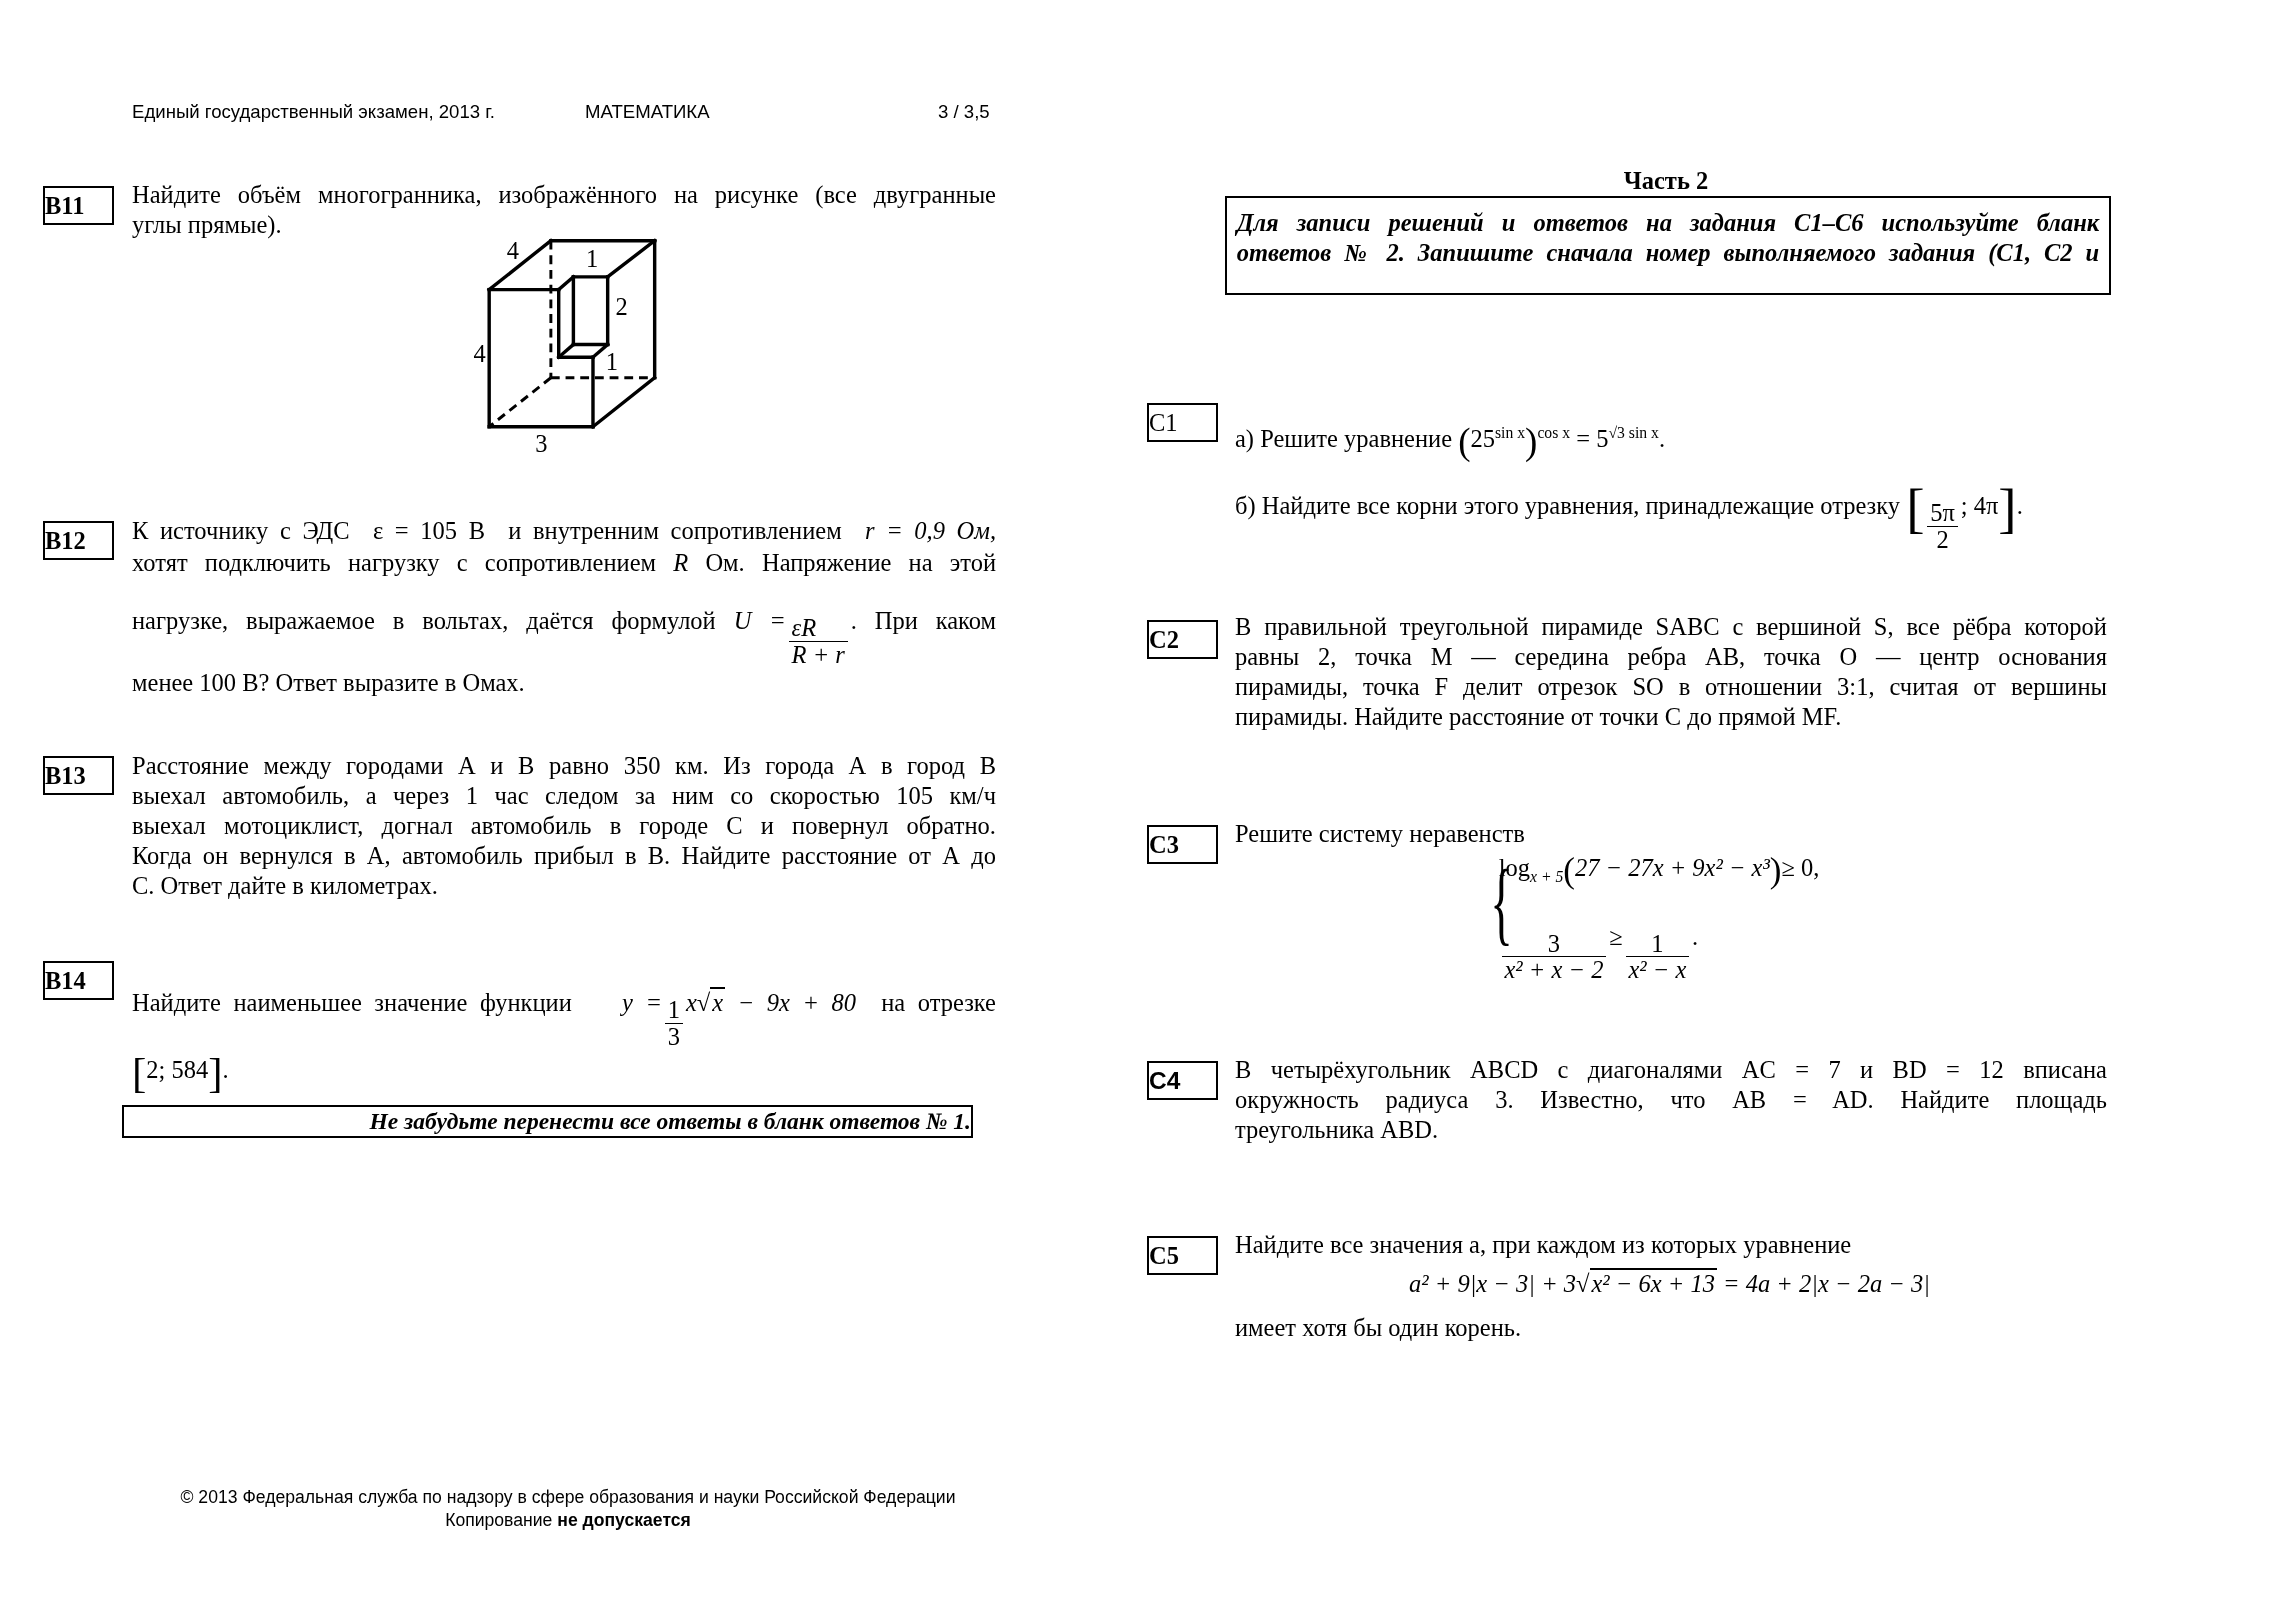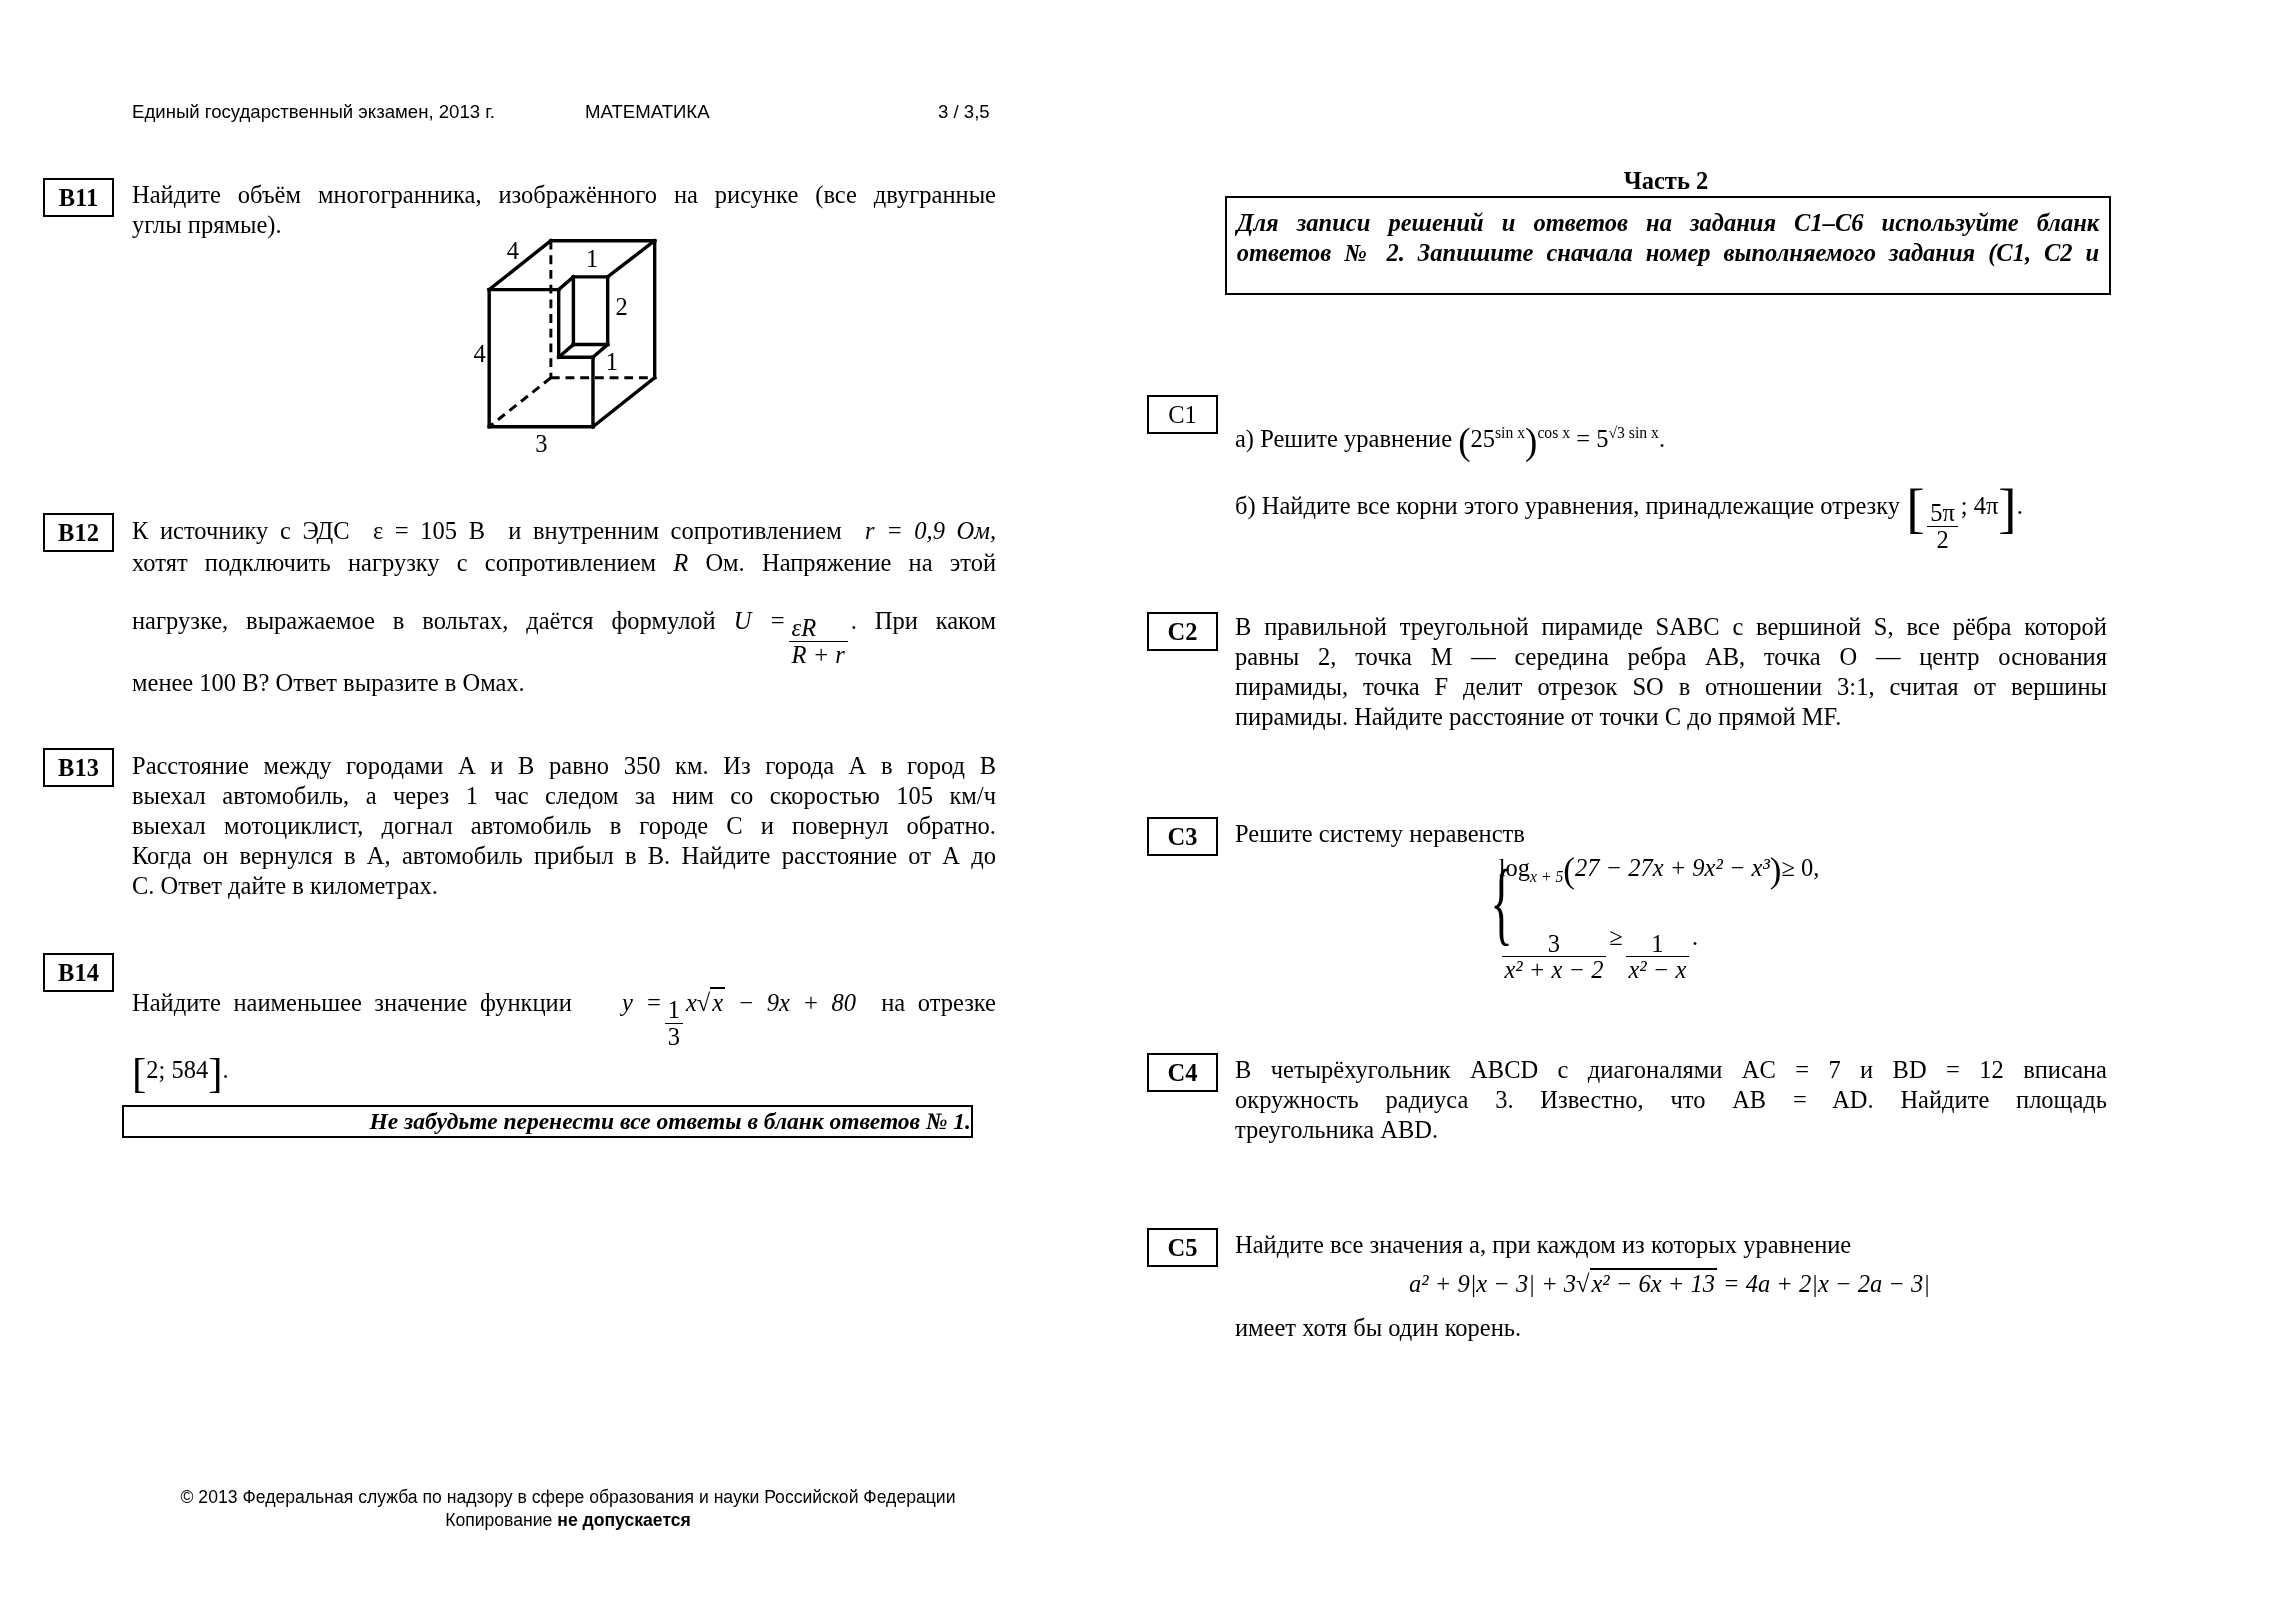--- a/index.html
+++ b/index.html
@@ -1,21 +1,21 @@
 <!DOCTYPE html>
 <html><head>
 <meta charset="utf-8">
 <style>
   html, body { margin: 0; padding: 0; background: #ffffff; }
   body { width: 2293px; height: 1621px; position: relative; overflow: hidden; color: #000;
          font-family: "Liberation Serif", serif; }
   .abs { position: absolute; }
   .hdr { font-family: "Liberation Sans", sans-serif; font-size: 18.6px; top: 101px; }
   .label { position: absolute; border: 2.5px solid #000; font-weight: bold; font-size: 24.5px;
-           text-align: center; line-height: 35px; height: 35px; box-sizing: content-box; }
+           text-align: left; line-height: 35px; height: 35px; box-sizing: content-box; margin-top: 8px; }
   .txt { position: absolute; font-size: 24.5px; line-height: 30px; text-align: justify; }
   .txt .ln { display: block; white-space: nowrap; }
   .just { text-align-last: justify; }
   i.v { font-style: italic; }
   .frac { display: inline-block; vertical-align: middle; text-align: center; margin: 0 2.9px; }
   .frac .num { display: block; border-bottom: 1.5px solid #000; padding: 0 2.9px; line-height: 25.5px; margin-top: 36px; }
   .frac .den { display: block; line-height: 25.5px; padding: 0 2.9px; }
   sup { font-size: 15.7px; }
   sub { font-size: 15.7px; }
   .sqrt { border-top: 2px solid #000; padding: 0 2px; }
@@ -139,21 +139,21 @@
 <div class="abs" style="left:1485px; top:853px; font-size:24.5px; line-height:29px;">
   <span class="abs" style="left:-5.9px; top:2px; font-size:94px; line-height:94px; font-weight:100; transform:scaleX(0.5);">{</span>
   <div style="padding-left:13.7px; white-space:nowrap;">
     <span>log</span><sub><i>x + 5</i></sub><span class="brk" style="font-size:35px;">(</span><i>27 − 27x + 9x² − x³</i><span class="brk" style="font-size:35px;">)</span><span>≥ 0,</span>
   </div>
   <div style="padding-left:13.7px; white-space:nowrap; margin-top:3.9px;">
     <span class="frac"><span class="num">3</span><i class="den">x² + x − 2</i></span><span>≥</span><span class="frac"><span class="num">1</span><i class="den">x² − x</i></span><span>.</span>
   </div>
 </div>
 
-<div class="label" style="left:1147px; top:1053px; width:67px; font-family:Liberation Serif, serif;">C4</div>
+<div class="label" style="left:1147px; top:1053px; width:67px; font-family:Liberation Sans, sans-serif;">C4</div>
 <div class="txt" style="left:1235px; top:1055px; width:872px;">
   <span class="ln just">В четырёхугольник ABCD с диагоналями AC = 7 и BD = 12 вписана</span>
   <span class="ln just">окружность радиуса 3. Известно, что AB = AD. Найдите площадь</span>
   <span class="ln">треугольника ABD.</span>
 </div>
 
 <div class="label" style="left:1147px; top:1228px; width:67px; font-family:'Liberation Serif', serif;">C5</div>
 <div class="txt" style="left:1235px; top:1230px; width:872px;">Найдите все значения a, при каждом из которых уравнение</div>
 <div class="abs" style="left:1409px; top:1266px; font-size:24.5px; line-height:35px; white-space:nowrap; font-style:italic;">
   <span>a² + 9|x − 3| + 3</span>√<span class="sqrt">x² − 6x + 13</span> <span>= 4a + 2|x − 2a − 3|</span>

